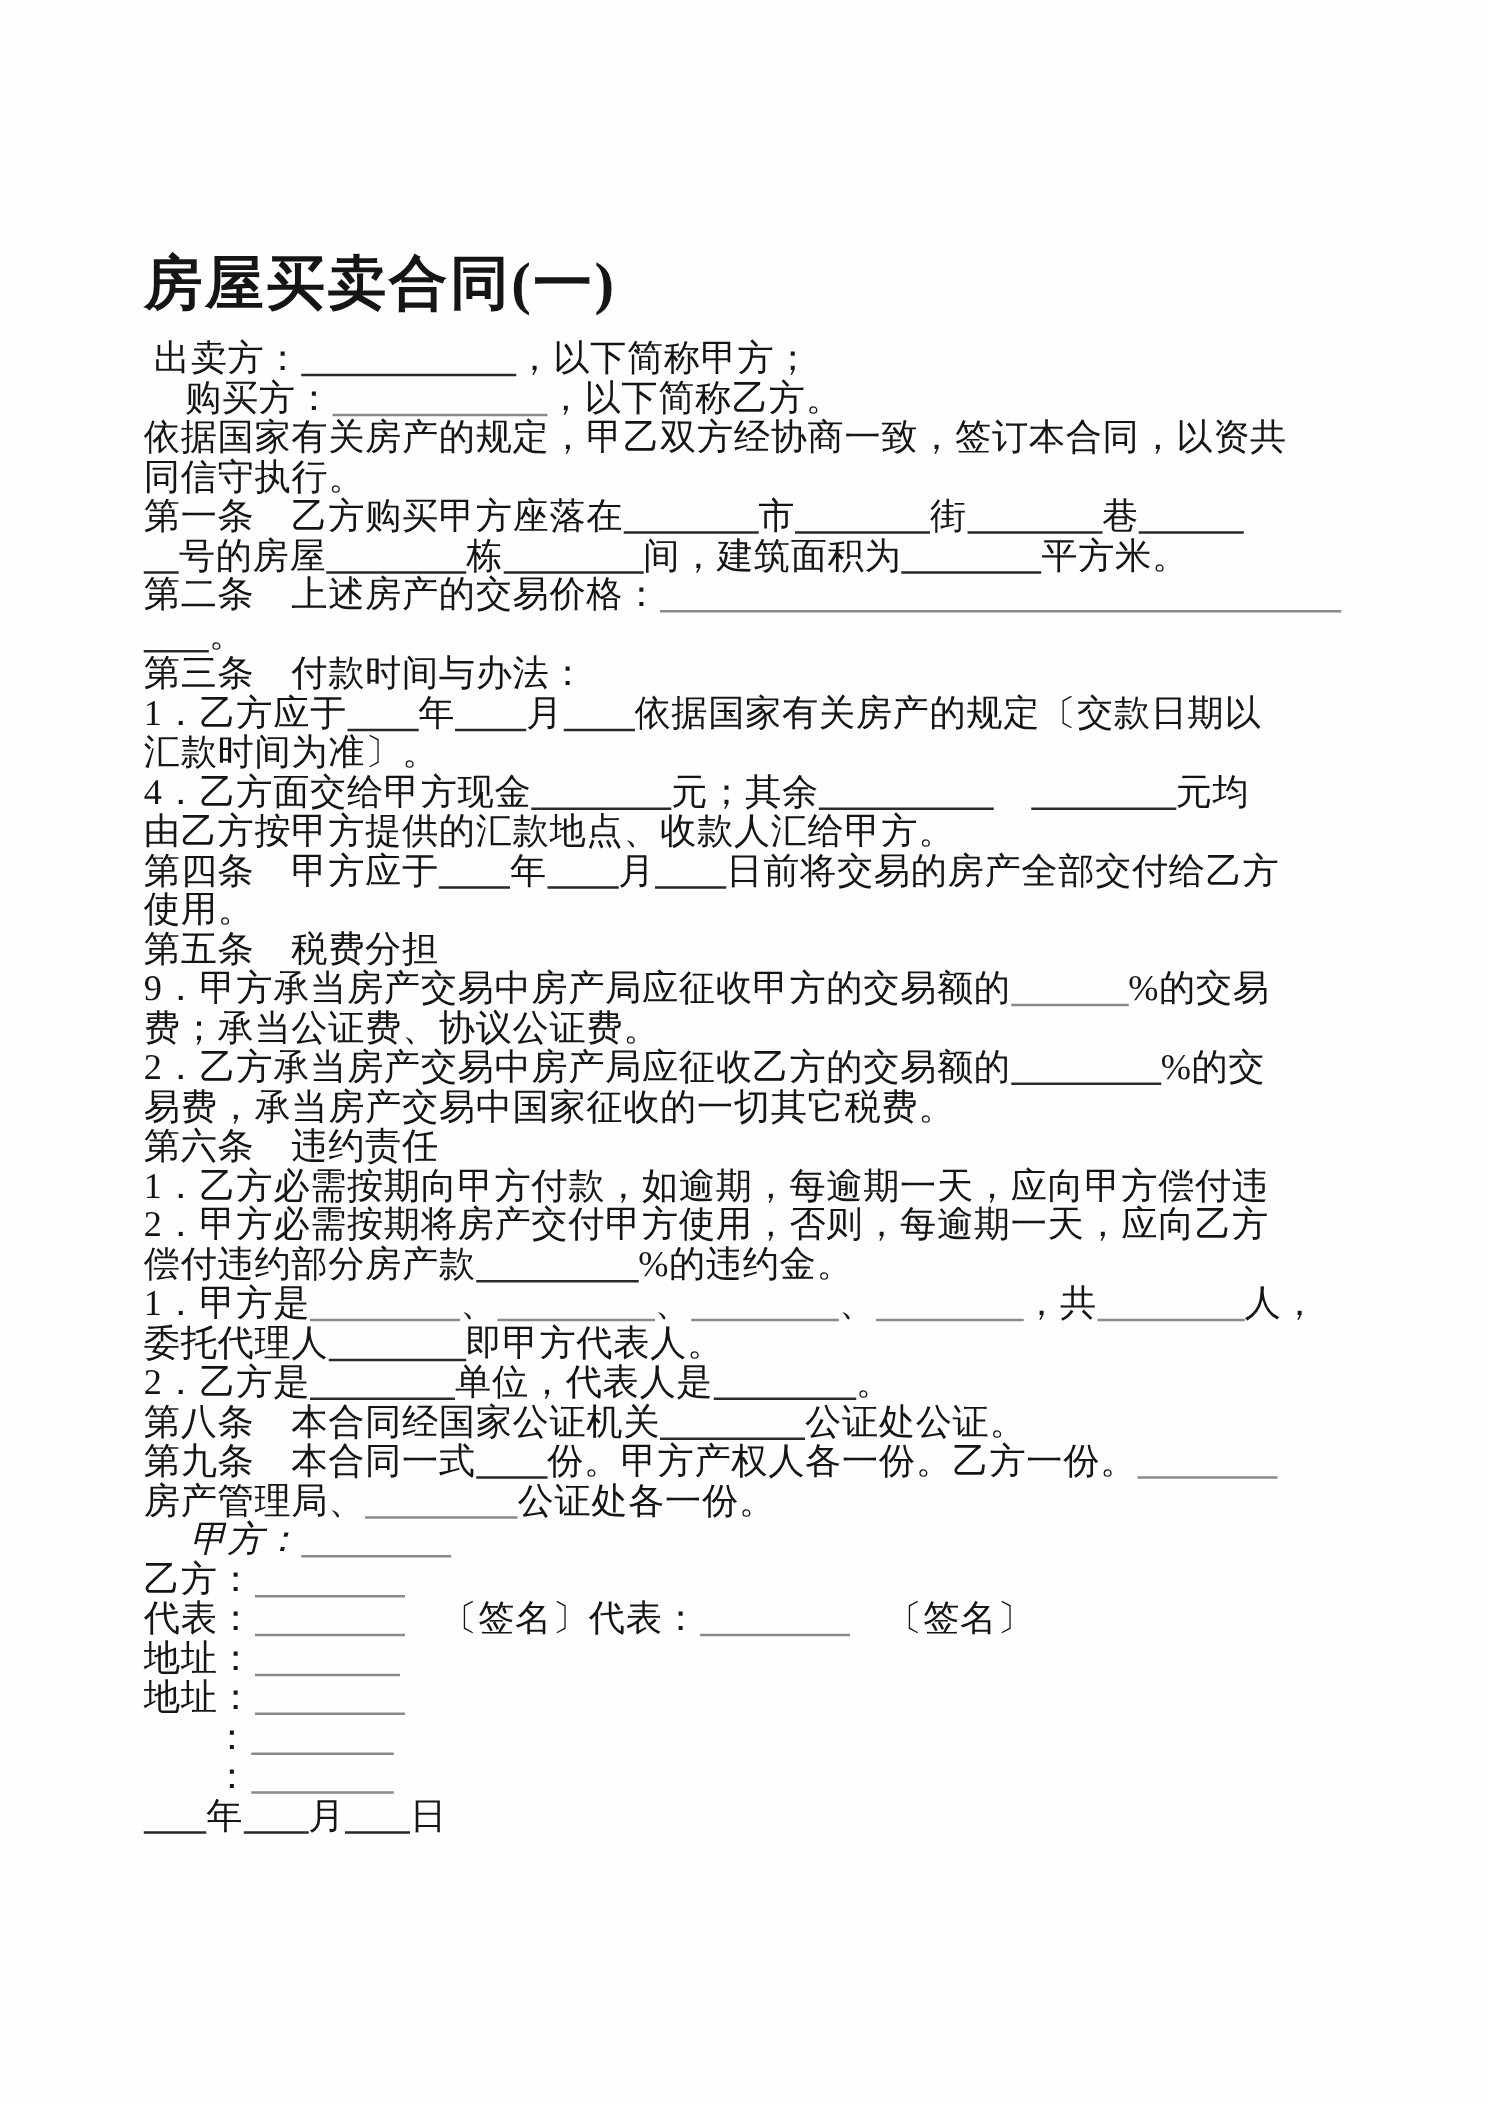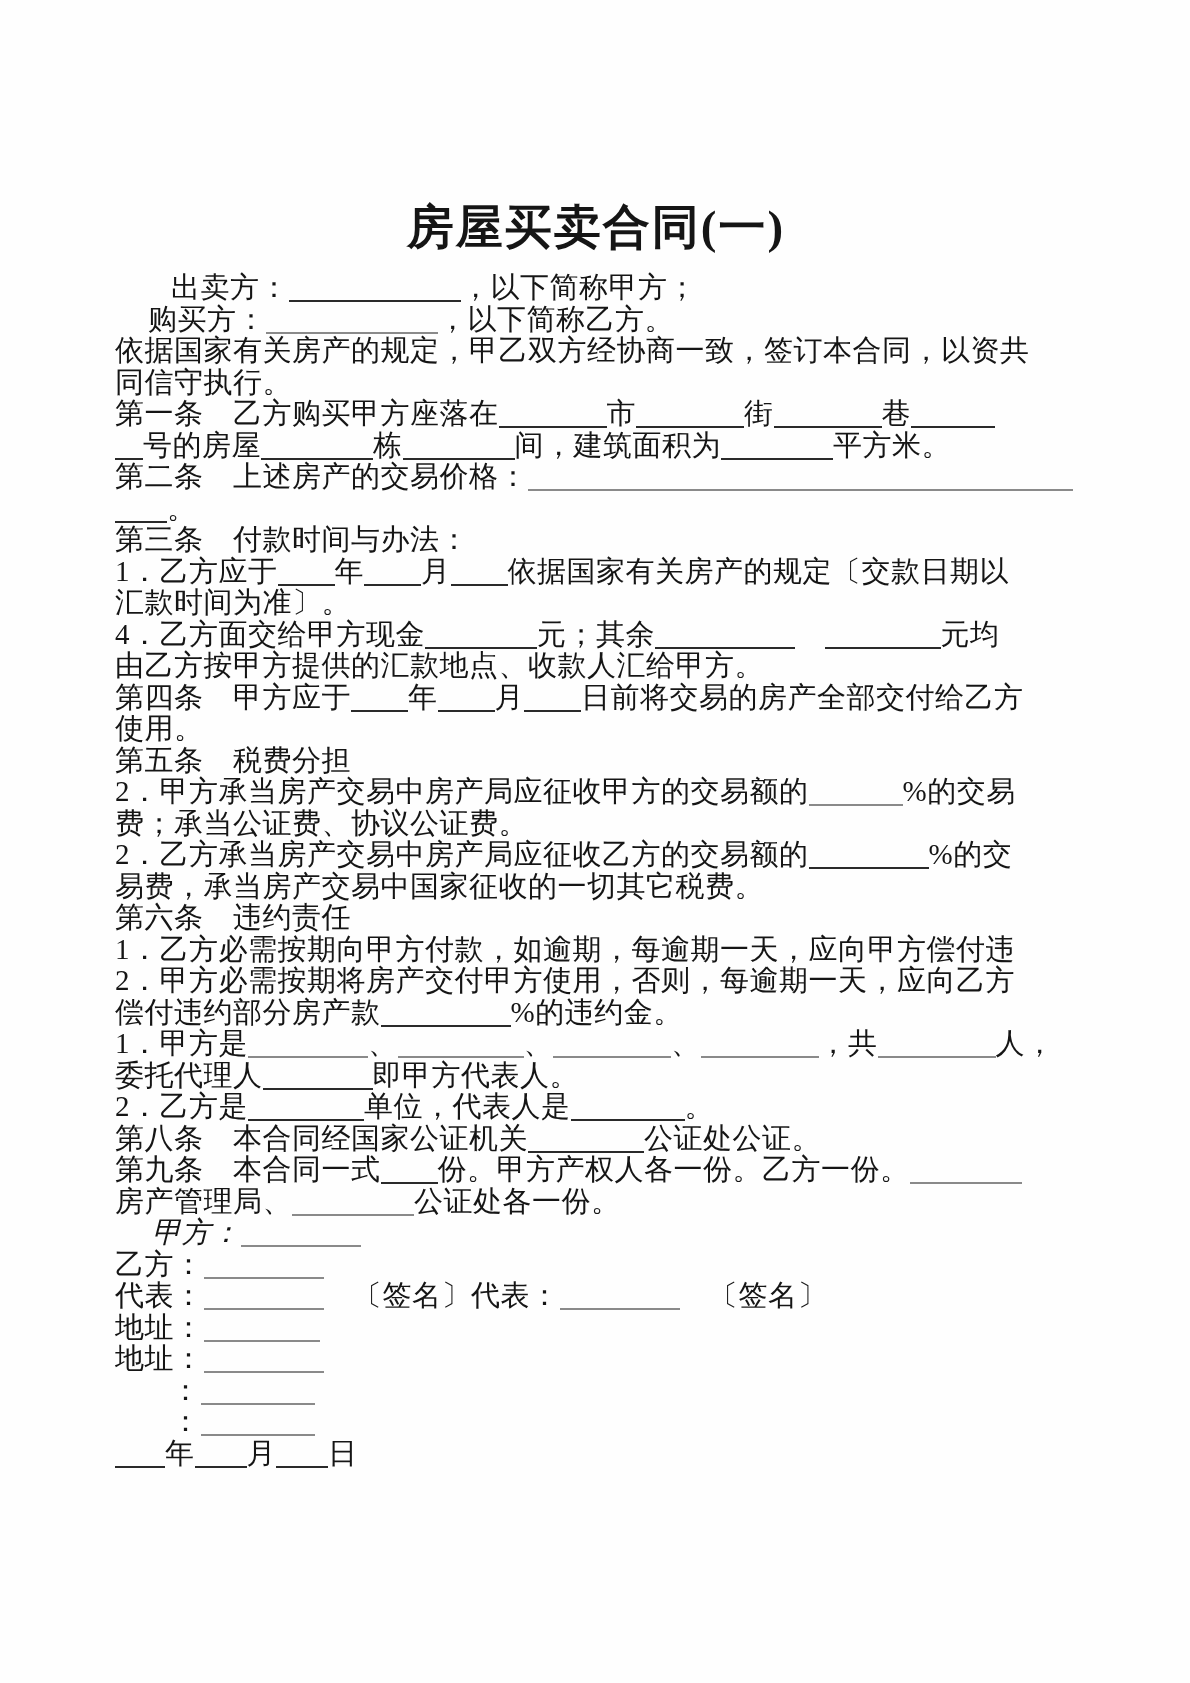--- a/index.html
+++ b/index.html
@@ -14,21 +14,20 @@
     background: #fefefe;
     overflow: hidden;
     font-family: "Liberation Serif", "DejaVu Serif", serif;
     color: #151515;
   }
   .doc-title {
     position: absolute;
     top: 196px;
     left: 115px;
     width: 962px;
-    text-align: center;
     font-size: 47px;
     line-height: 62px;
     font-weight: bold;
     letter-spacing: 2px;
     white-space: nowrap;
   }
   .doc-body {
     position: absolute;
     top: 272px;
     left: 115px;
@@ -49,37 +48,37 @@
     vertical-align: -5px;
   }
   .bl.gray { background: #8a8a8a; }
 </style>
 </head>
 <body>
 
 <div class="page">
   <div class="doc-title">房屋买卖合同(一)</div>
   <div class="doc-body">
-      <div class="line" style="padding-left: 8px; margin-left: 48px;"><span class="txt">出卖方：</span><span class="bl" style="width: 172px;"></span><span class="txt">，以下简称甲方；</span></div>
+      <div class="line" style="padding-left: 8px;"><span class="txt">出卖方：</span><span class="bl" style="width: 172px;"></span><span class="txt">，以下简称甲方；</span></div>
       <div class="line" style="padding-left: 33px;"><span class="txt">购买方：</span><span class="bl gray" style="width: 172px;"></span><span class="txt">，以下简称乙方。</span></div>
       <div class="line"><span class="txt">依据国家有关房产的规定，甲乙双方经协商一致，签订本合同，以资共</span></div>
       <div class="line"><span class="txt">同信守执行。</span></div>
       <div class="line"><span class="txt">第一条　乙方购买甲方座落在</span><span class="bl" style="width: 108px;"></span><span class="txt">市</span><span class="bl" style="width: 108px;"></span><span class="txt">街</span><span class="bl" style="width: 108px;"></span><span class="txt">巷</span><span class="bl" style="width: 84px;"></span></div>
       <div class="line"><span class="bl" style="width: 28px;"></span><span class="txt">号的房屋</span><span class="bl" style="width: 112px;"></span><span class="txt">栋</span><span class="bl" style="width: 112px;"></span><span class="txt">间，建筑面积为</span><span class="bl" style="width: 112px;"></span><span class="txt">平方米。</span></div>
       <div class="line"><span class="txt">第二条　上述房产的交易价格：</span><span class="bl gray" style="width: 545px;"></span></div>
       <div class="line"><span class="bl" style="width: 52px;"></span><span class="txt">。</span></div>
       <div class="line"><span class="txt">第三条　付款时间与办法：</span></div>
       <div class="line"><span class="txt">1．乙方应于</span><span class="bl" style="width: 57px;"></span><span class="txt">年</span><span class="bl" style="width: 57px;"></span><span class="txt">月</span><span class="bl" style="width: 57px;"></span><span class="txt">依据国家有关房产的规定〔交款日期以</span></div>
       <div class="line"><span class="txt">汇款时间为准〕。</span></div>
       <div class="line"><span class="txt">4．乙方面交给甲方现金</span><span class="bl" style="width: 112px;"></span><span class="txt">元；其余</span><span class="bl" style="width: 140px;"></span><span class="txt">　</span><span class="bl" style="width: 116px;"></span><span class="txt">元均</span></div>
       <div class="line"><span class="txt">由乙方按甲方提供的汇款地点、收款人汇给甲方。</span></div>
       <div class="line"><span class="txt">第四条　甲方应于</span><span class="bl" style="width: 57px;"></span><span class="txt">年</span><span class="bl" style="width: 57px;"></span><span class="txt">月</span><span class="bl" style="width: 57px;"></span><span class="txt">日前将交易的房产全部交付给乙方</span></div>
       <div class="line"><span class="txt">使用。</span></div>
       <div class="line"><span class="txt">第五条　税费分担</span></div>
-      <div class="line"><span class="txt">2．甲方承当房产交易中房产局应征收甲方的交易额的</span><span class="bl gray" style="width: 94px;"></span><span class="txt">%的交易</span></div>
+      <div class="line"><span class="txt">9．甲方承当房产交易中房产局应征收甲方的交易额的</span><span class="bl gray" style="width: 94px;"></span><span class="txt">%的交易</span></div>
       <div class="line"><span class="txt">费；承当公证费、协议公证费。</span></div>
       <div class="line"><span class="txt">2．乙方承当房产交易中房产局应征收乙方的交易额的</span><span class="bl" style="width: 120px;"></span><span class="txt">%的交</span></div>
       <div class="line"><span class="txt">易费，承当房产交易中国家征收的一切其它税费。</span></div>
       <div class="line"><span class="txt">第六条　违约责任</span></div>
       <div class="line"><span class="txt">1．乙方必需按期向甲方付款，如逾期，每逾期一天，应向甲方偿付违</span></div>
       <div class="line"><span class="txt">2．甲方必需按期将房产交付甲方使用，否则，每逾期一天，应向乙方</span></div>
       <div class="line"><span class="txt">偿付违约部分房产款</span><span class="bl" style="width: 130px;"></span><span class="txt">%的违约金。</span></div>
       <div class="line"><span class="txt">1．甲方是</span><span class="bl gray" style="width: 120px;"></span><span class="txt">、</span><span class="bl gray" style="width: 126px;"></span><span class="txt">、</span><span class="bl gray" style="width: 118px;"></span><span class="txt">、</span><span class="bl gray" style="width: 118px;"></span><span class="txt">，共</span><span class="bl gray" style="width: 118px;"></span><span class="txt">人，</span></div>
       <div class="line"><span class="txt">委托代理人</span><span class="bl" style="width: 110px;"></span><span class="txt">即甲方代表人。</span></div>
       <div class="line"><span class="txt">2．乙方是</span><span class="bl" style="width: 116px;"></span><span class="txt">单位，代表人是</span><span class="bl" style="width: 114px;"></span><span class="txt">。</span></div>

